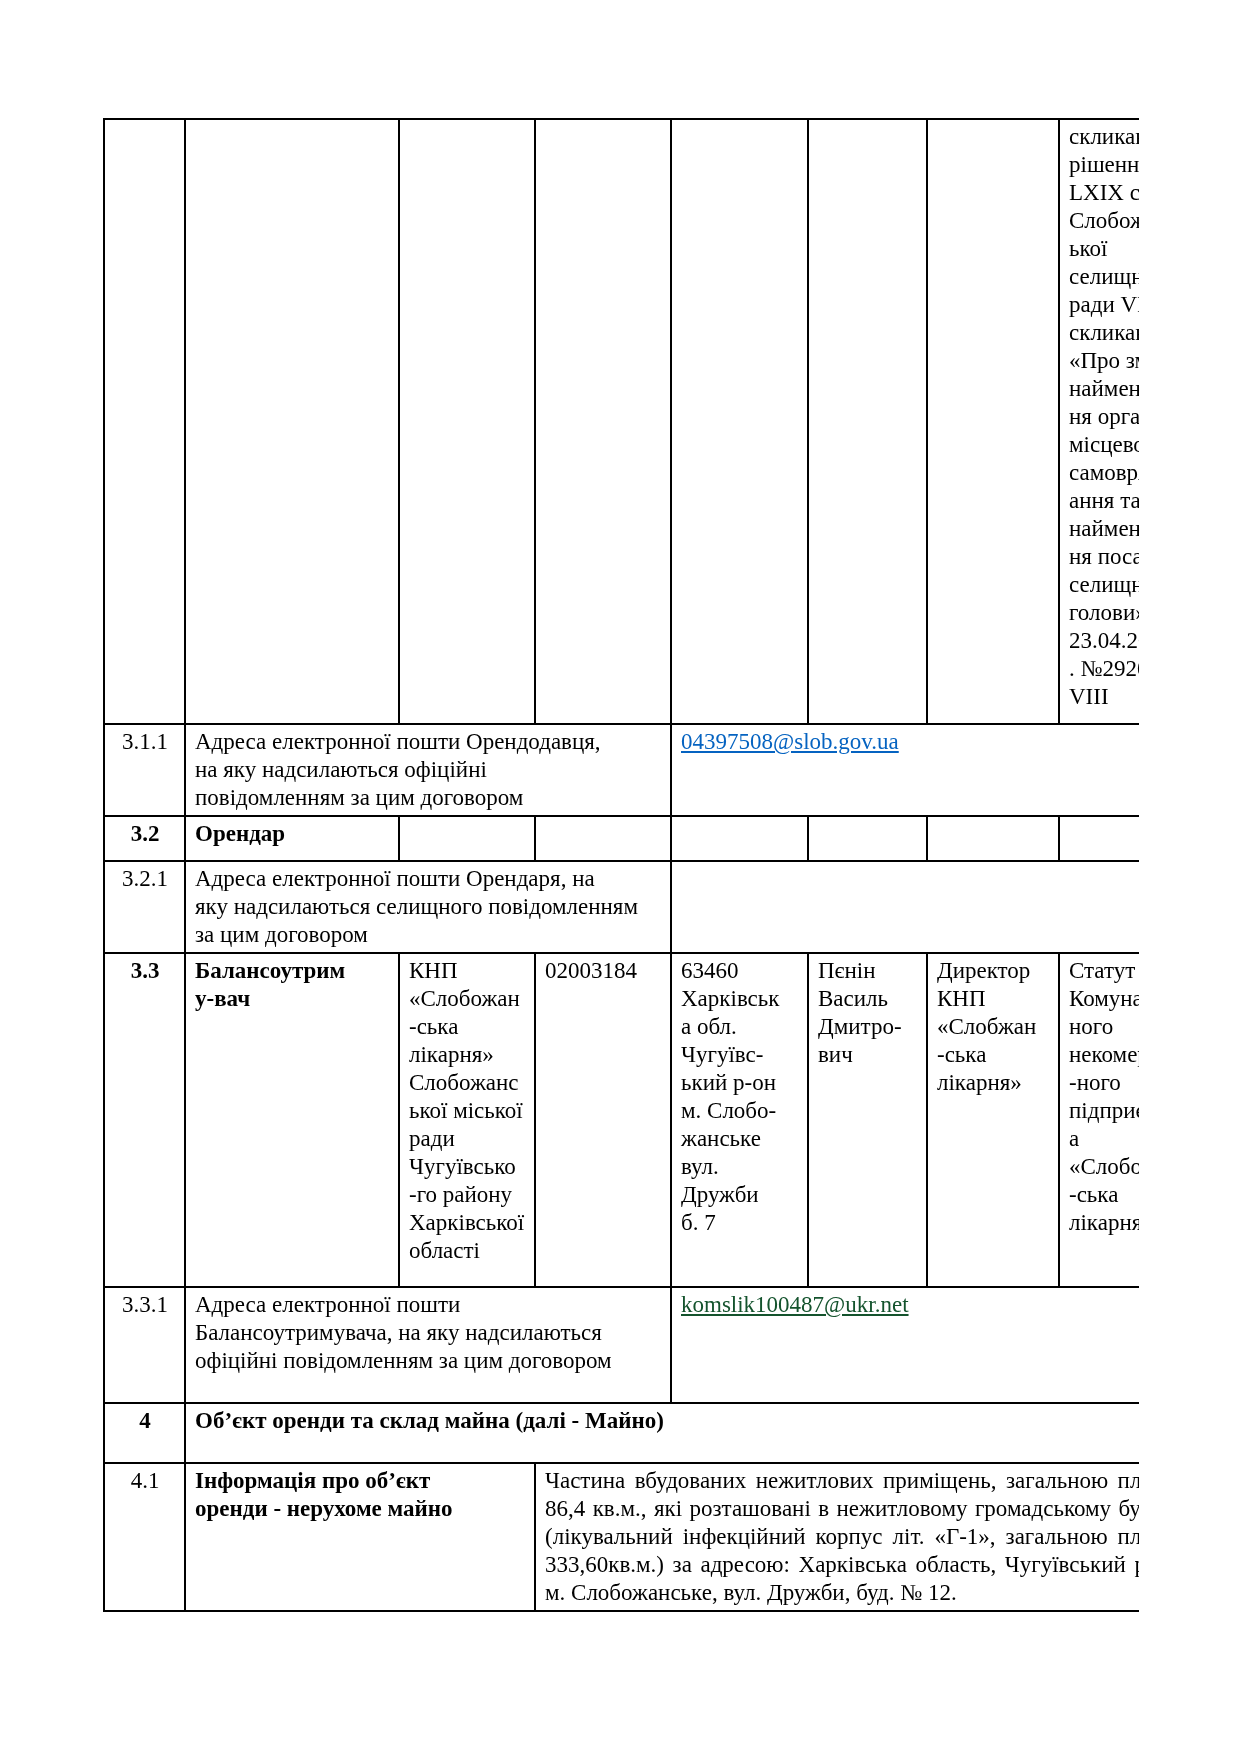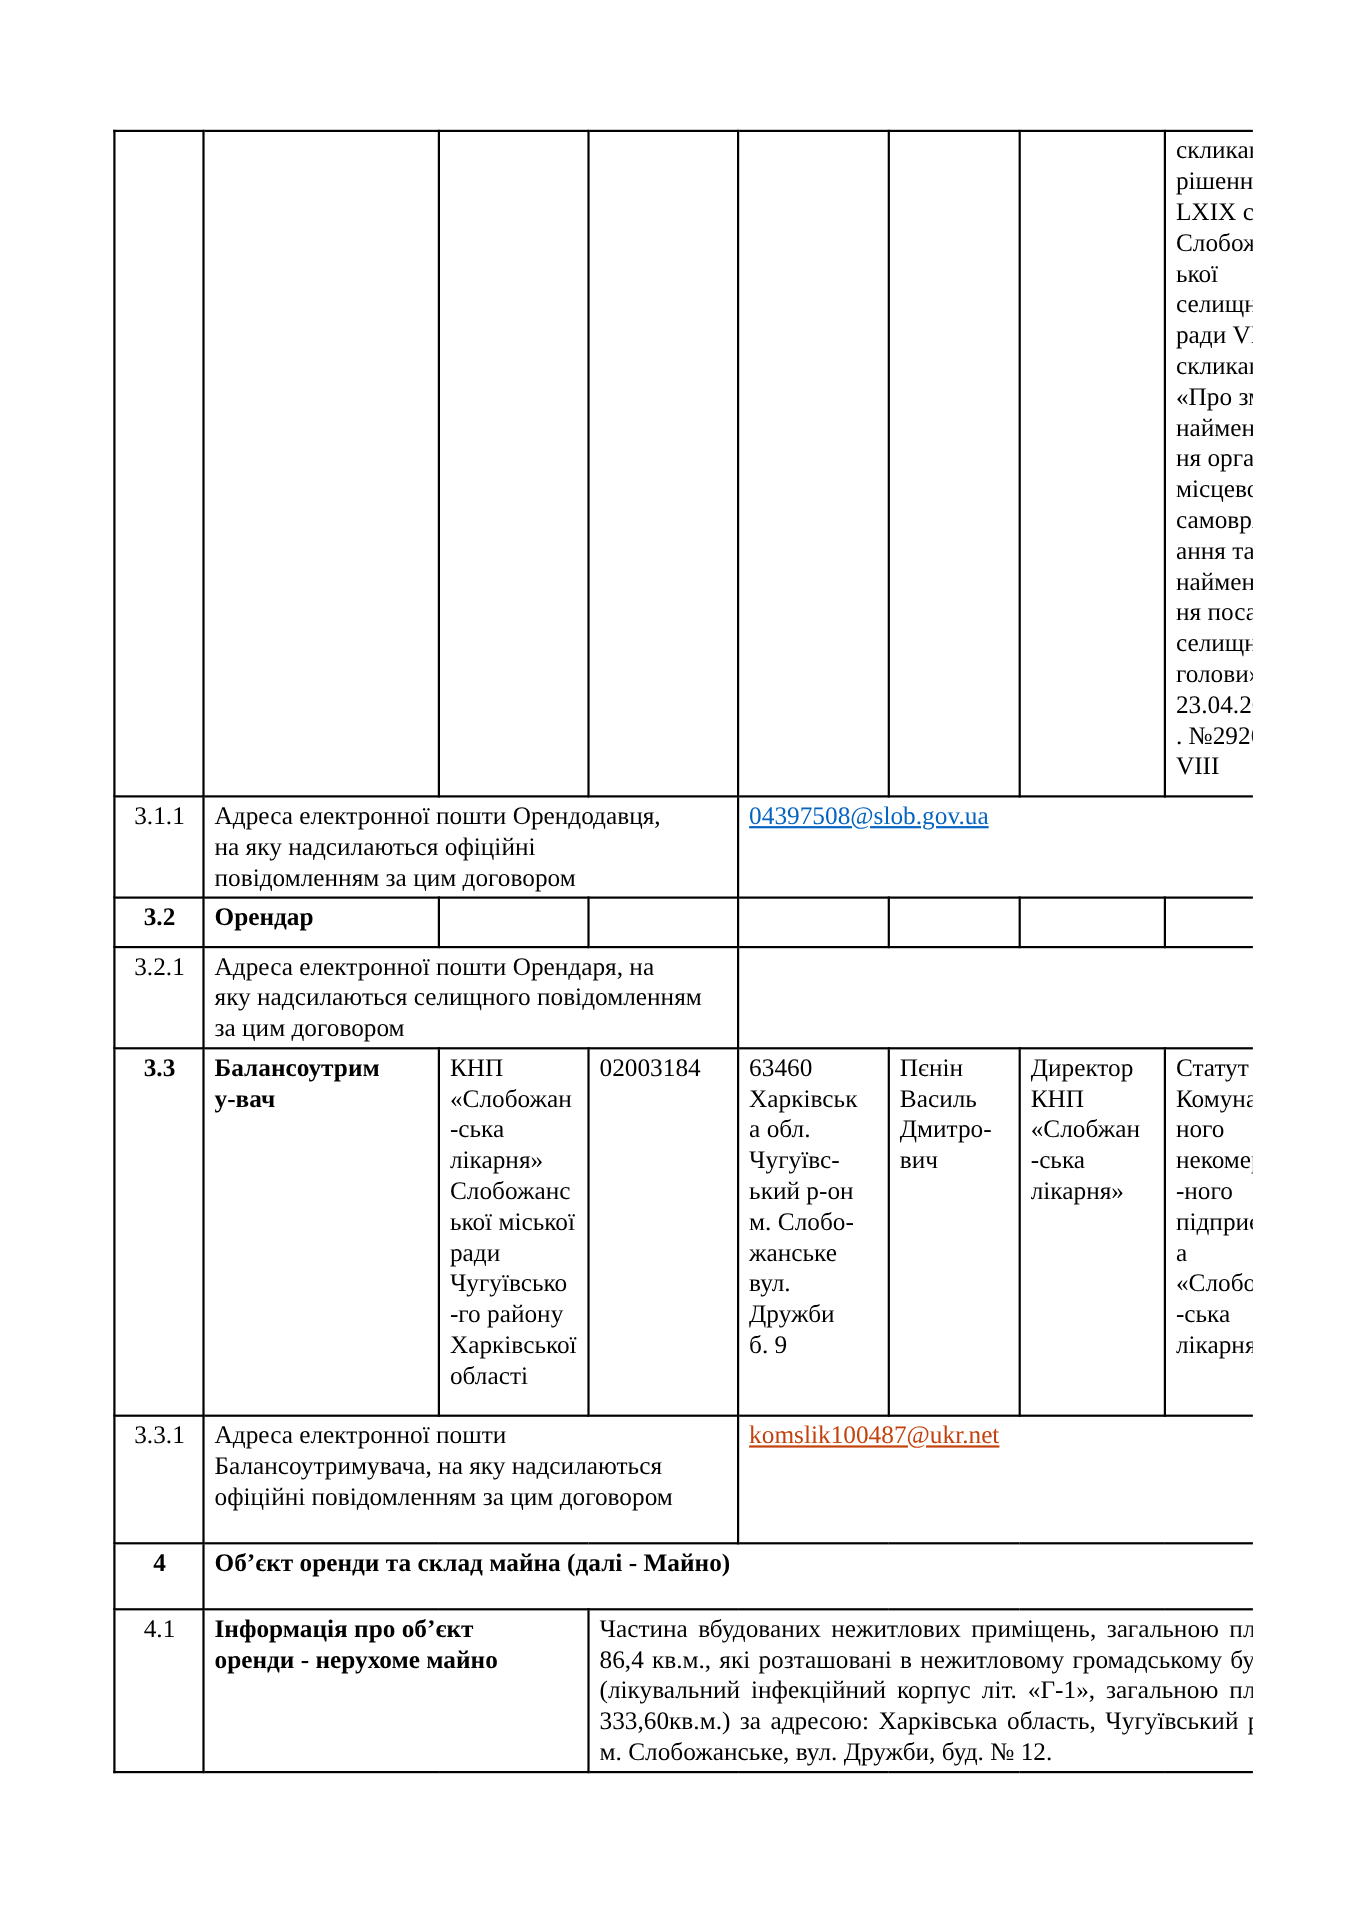--- a/index.html
+++ b/index.html
@@ -22,21 +22,21 @@
     word-wrap:break-word;
   }
   td.num { text-align:center; padding-left:2px; padding-right:2px; }
   .bold { font-weight:bold; }
   a.email {
     text-decoration:underline;
     cursor:pointer;
     word-break:break-all;
   }
   a.email-blue { color:#0563C1; }
-  a.email-black { color:#c2410c; }
+  a.email-black { color:#14532d; }
   td.title-cell { font-weight:bold; }
   td.para-cell {
     white-space:normal;
     text-align:justify;
     line-height:25px;
     padding-top:2px;
   }
   td.label-cell { }
 </style>
 </head>
@@ -132,21 +132,21 @@
       <td>02003184</td>
       <td>63460
 Харківськ
 а обл.
 Чугуївс-
 ький р-он
 м. Слобо-
 жанське
 вул.
 Дружби
-б. 9</td>
+б. 7</td>
       <td>Пєнін
 Василь
 Дмитро-
 вич</td>
       <td>Директор
 КНП
 «Слобжан
 -ська
 лікарня»</td>
       <td>Статут

